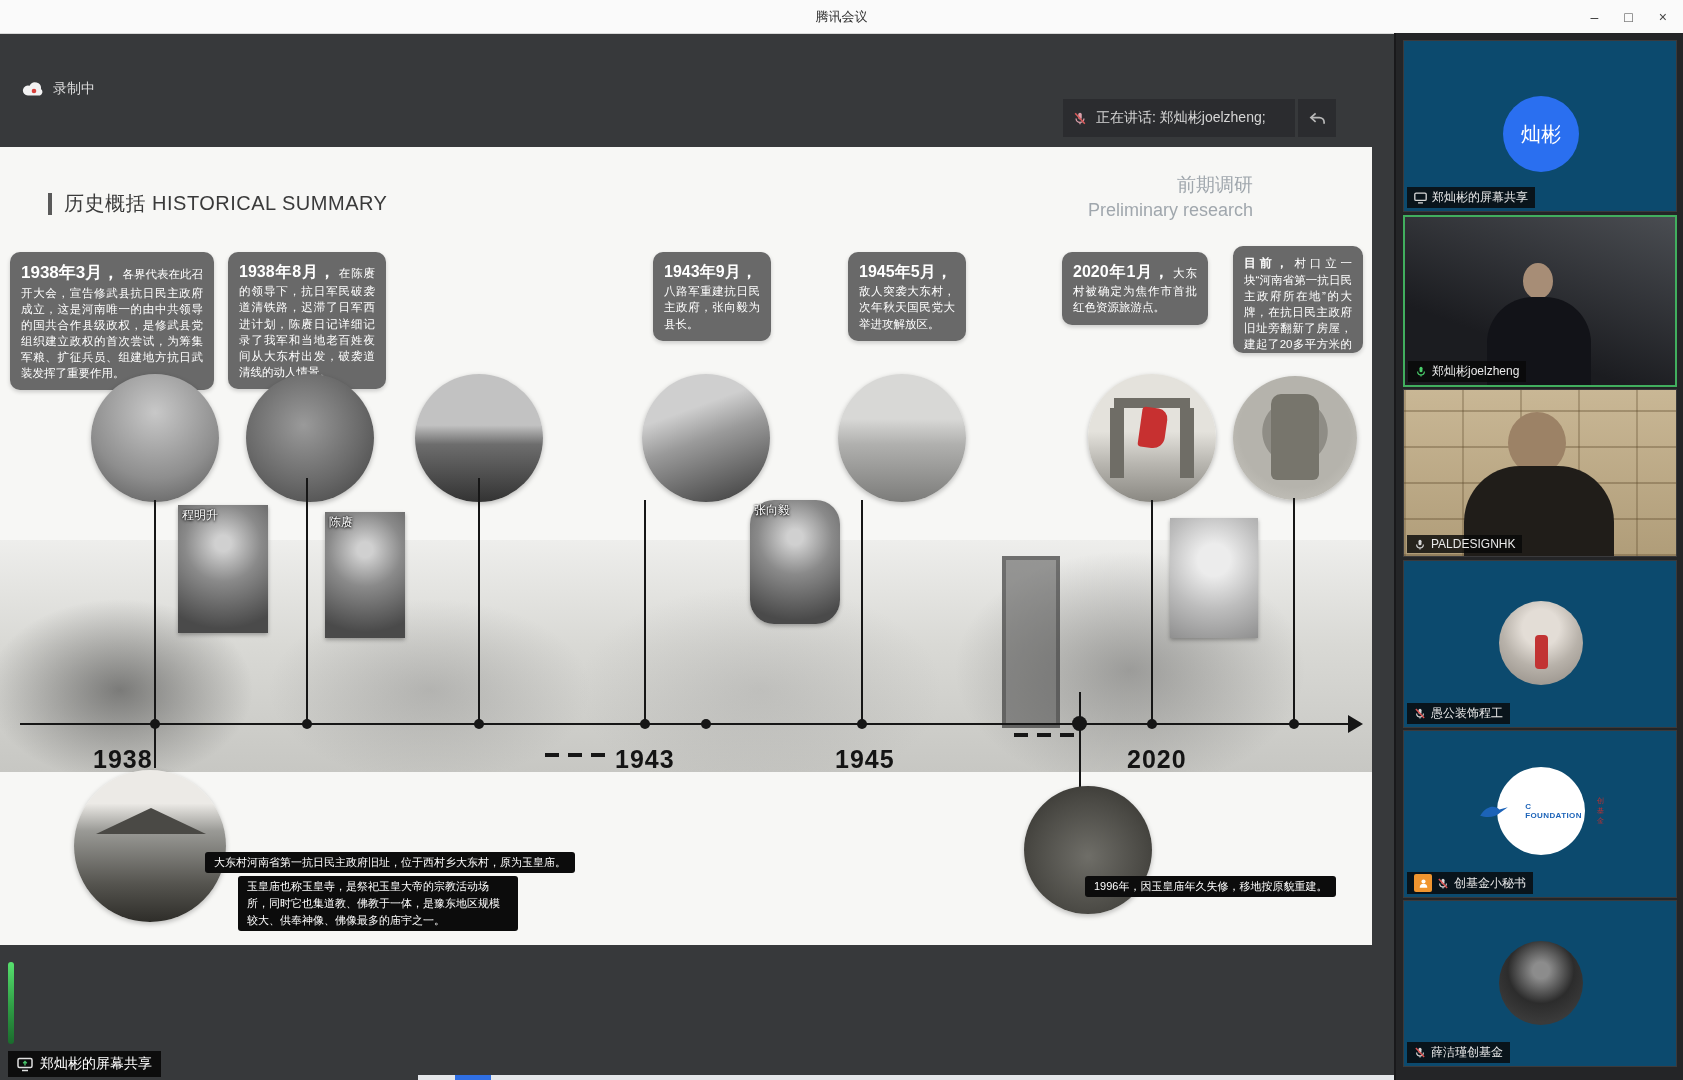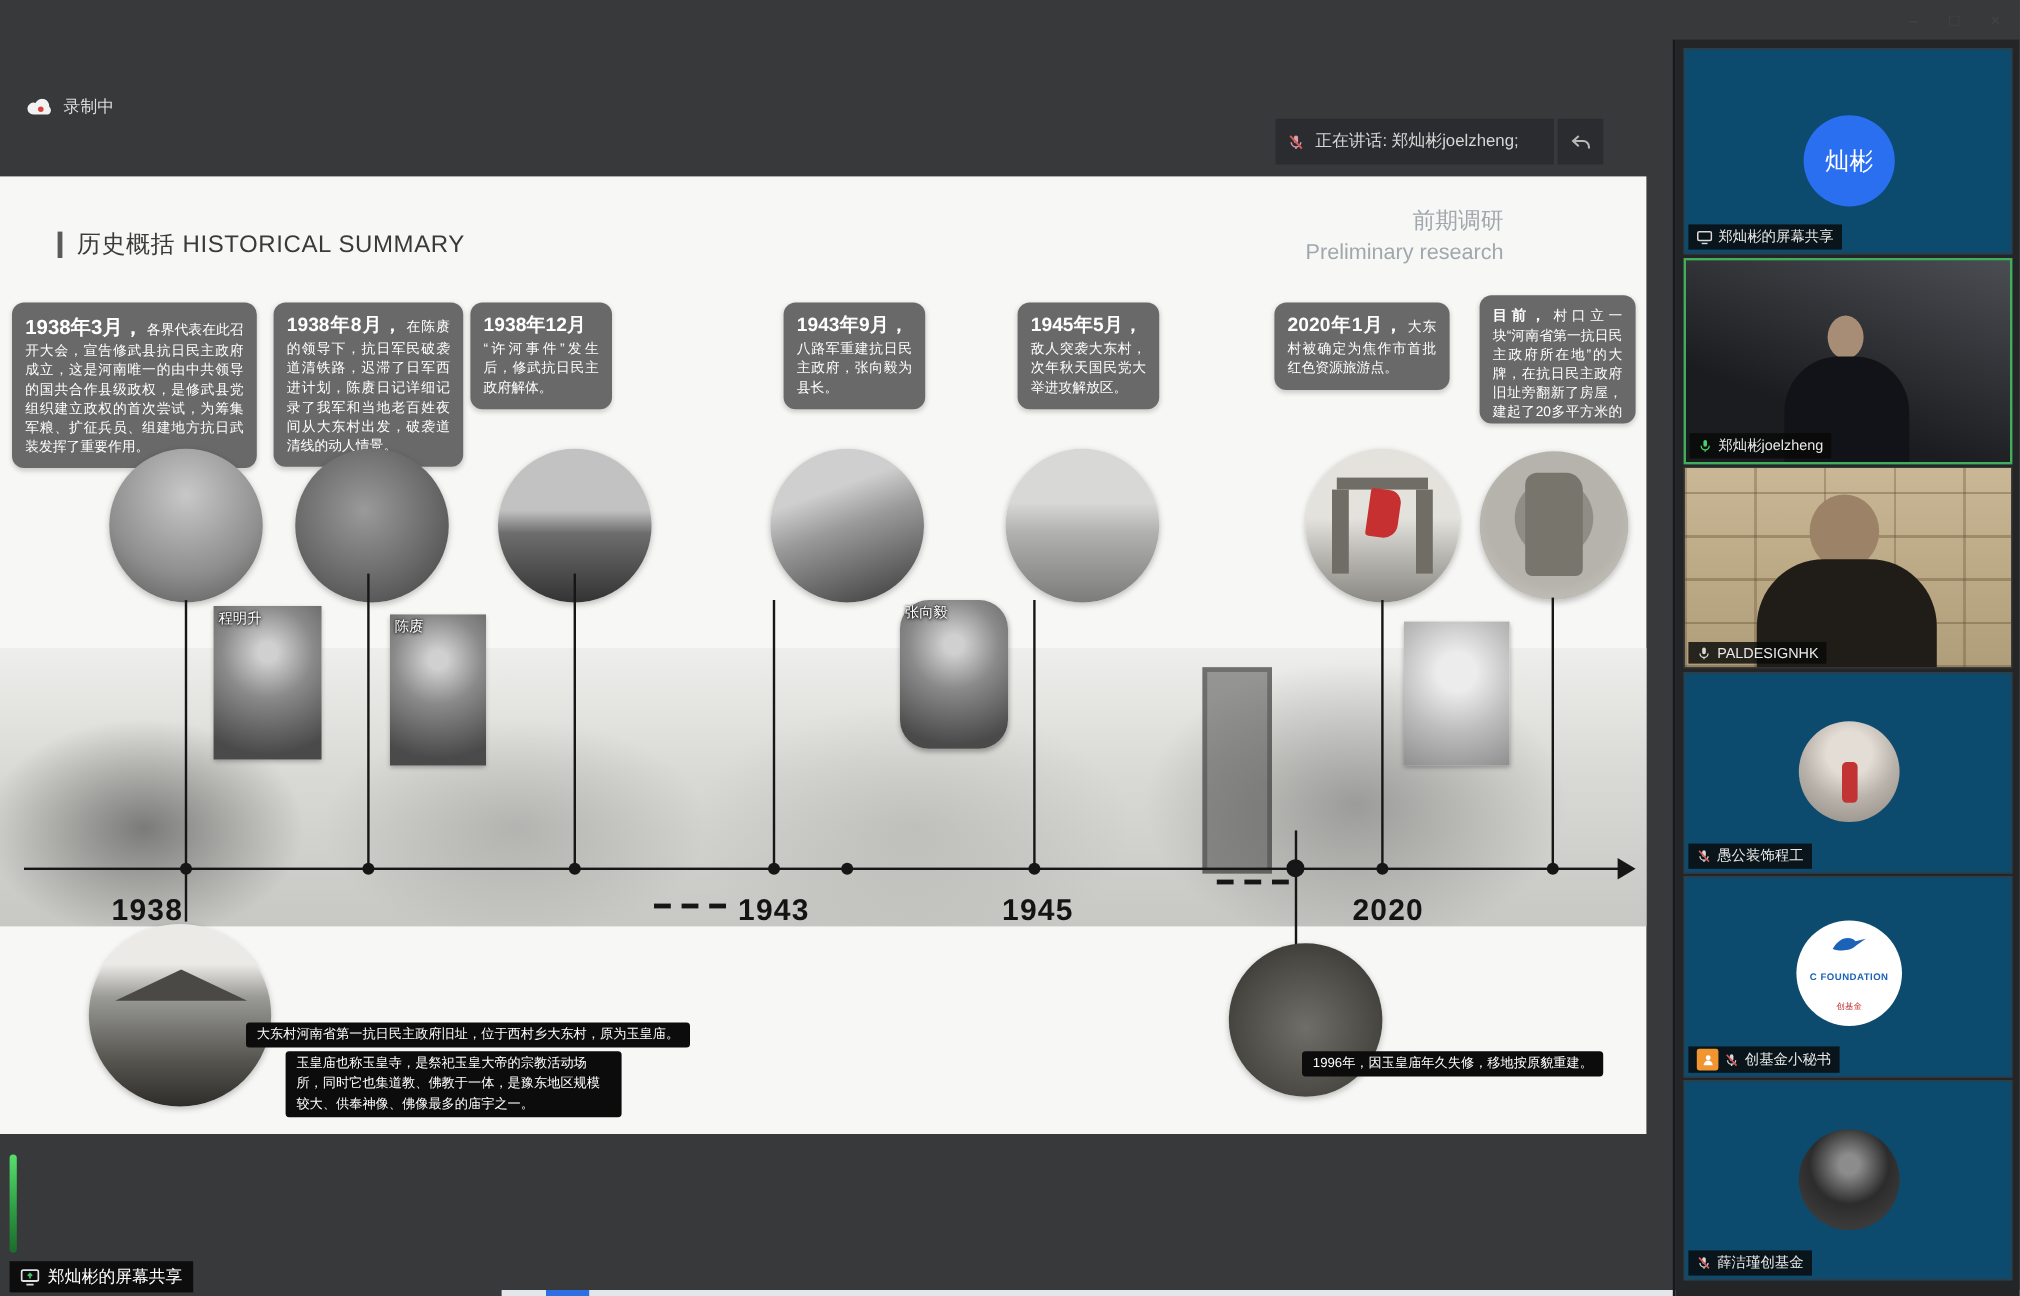--- a/index.html
+++ b/index.html
@@ -95,31 +95,34 @@
      repeating-linear-gradient(0deg,rgba(92,72,42,.35) 0 2px,transparent 2px 36px),
      repeating-linear-gradient(90deg,rgba(92,72,42,.3) 0 2px,transparent 2px 58px),
      linear-gradient(#c9b795,#b09d79);}
   .fig3-head{position:absolute;left:104px;top:22px;width:58px;height:62px;border-radius:50%;background:#9c8266;}
   .fig3-body{position:absolute;left:60px;top:76px;width:150px;height:94px;border-radius:56px 56px 0 0;background:#201d19;}
   .circphoto{position:absolute;left:95px;top:40px;width:84px;height:84px;border-radius:50%;}
   .ph-red{background:radial-gradient(circle at 50% 32%,#e3ddd6 0 26%,#b8b2aa 55%,#8d8780);}
   .red-dress{position:absolute;left:36px;top:34px;width:13px;height:34px;background:#c23333;border-radius:4px;}
   .ph-bw{background:radial-gradient(circle at 50% 35%,#8c8c8c 12%,#2c2c2c 48%,#3a3a3a 75%);}
   .logo{position:absolute;left:93px;top:36px;width:88px;height:88px;border-radius:50%;background:#fff;
-        display:flex;flex-direction:column;align-items:center;justify-content:center;gap:15px;}
+        display:flex;flex-direction:row;align-items:center;justify-content:center;gap:15px;}
   .logo-t1{font-size:8px;font-weight:bold;color:#1c63b8;letter-spacing:.4px;}
   .logo-t2{font-size:7px;color:#c03030;}
   .porange{background:#f0952f;width:18px;height:18px;display:flex;align-items:center;justify-content:center;border-radius:2px;}
   .icn{display:flex;align-items:center;}
 </style>
 </head>
 <body>
 
 <div class="stage">
 
+  <div class="titlebar">
+    <div class="wtitle">腾讯会议</div>
+  </div>
   <div class="winctl">
     <span>–</span>
     <span>□</span>
     <span>×</span>
   </div>
 
   <div class="rec">
     <span class="icn">
       <svg width="22" height="15" viewBox="0 0 22 14">
           <path d="M6 13a5 5 0 1 1 1.6-9.7A6 6 0 0 1 19 6.5 3.8 3.8 0 0 1 18 13z" fill="#f2f2f2"></path>
@@ -154,23 +157,20 @@
   <div class="corner">
     <div class="l1">前期调研</div>
     <div class="l2">Preliminary research</div>
   </div>
 
   <div class="ev" style="left:10px;top:252px;width:204px;">
     <span class="ev-d" style="font-size:17px;">1938年3月，</span><span>各界代表在此召开大会，宣告修武县抗日民主政府成立，这是河南唯一的由中共领导的国共合作县级政权，是修武县党组织建立政权的首次尝试，为筹集军粮、扩征兵员、组建地方抗日武装发挥了重要作用。</span>
   </div>
   <div class="ev" style="left:228px;top:252px;width:158px;">
     <span class="ev-d">1938年8月，</span><span>在陈赓的领导下，抗日军民破袭道清铁路，迟滞了日军西进计划，陈赓日记详细记录了我军和当地老百姓夜间从大东村出发，破袭道清线的动人情景。</span>
-  </div>
-  <div class="ev" style="left:392px;top:252px;width:118px;">
-    <span class="ev-d">1938年12月</span><br><span>“许河事件”发生后，修武抗日民主政府解体。</span>
   </div>
   <div class="ev" style="left:653px;top:252px;width:118px;">
     <span class="ev-d">1943年9月，</span><span>八路军重建抗日民主政府，张向毅为县长。</span>
   </div>
   <div class="ev" style="left:848px;top:252px;width:118px;">
     <span class="ev-d">1945年5月，</span><span>敌人突袭大东村，次年秋天国民党大举进攻解放区。</span>
   </div>
   <div class="ev" style="left:1062px;top:252px;width:146px;">
     <span class="ev-d">2020年1月，</span><span>大东村被确定为焦作市首批红色资源旅游点。</span>
   </div>

